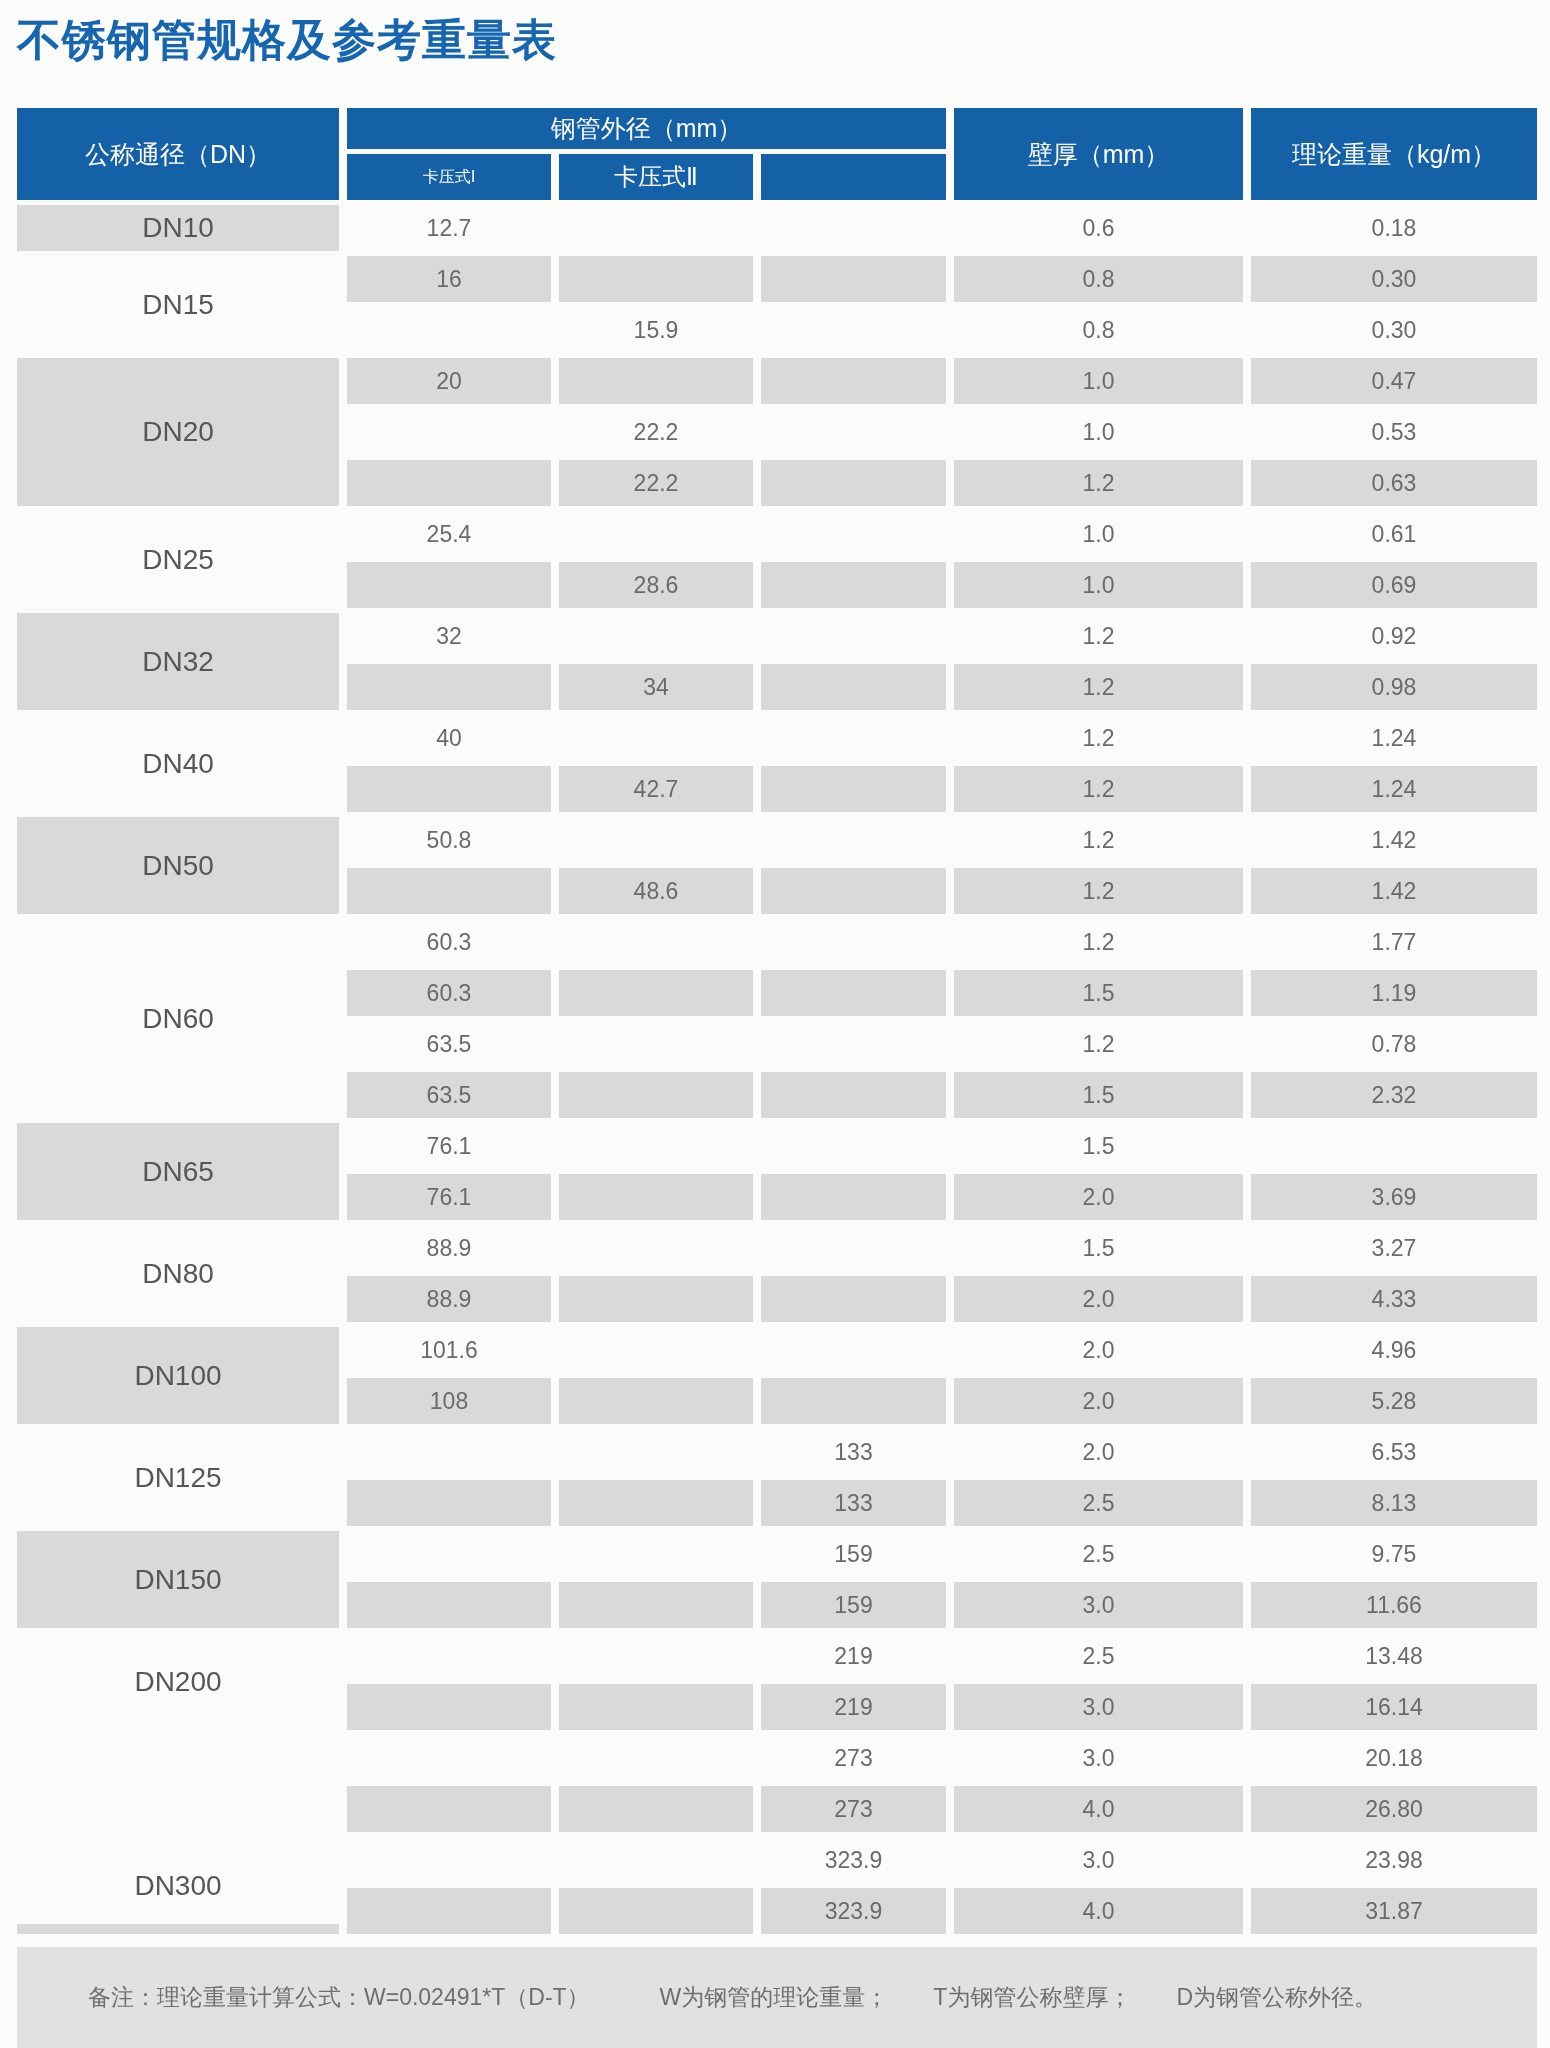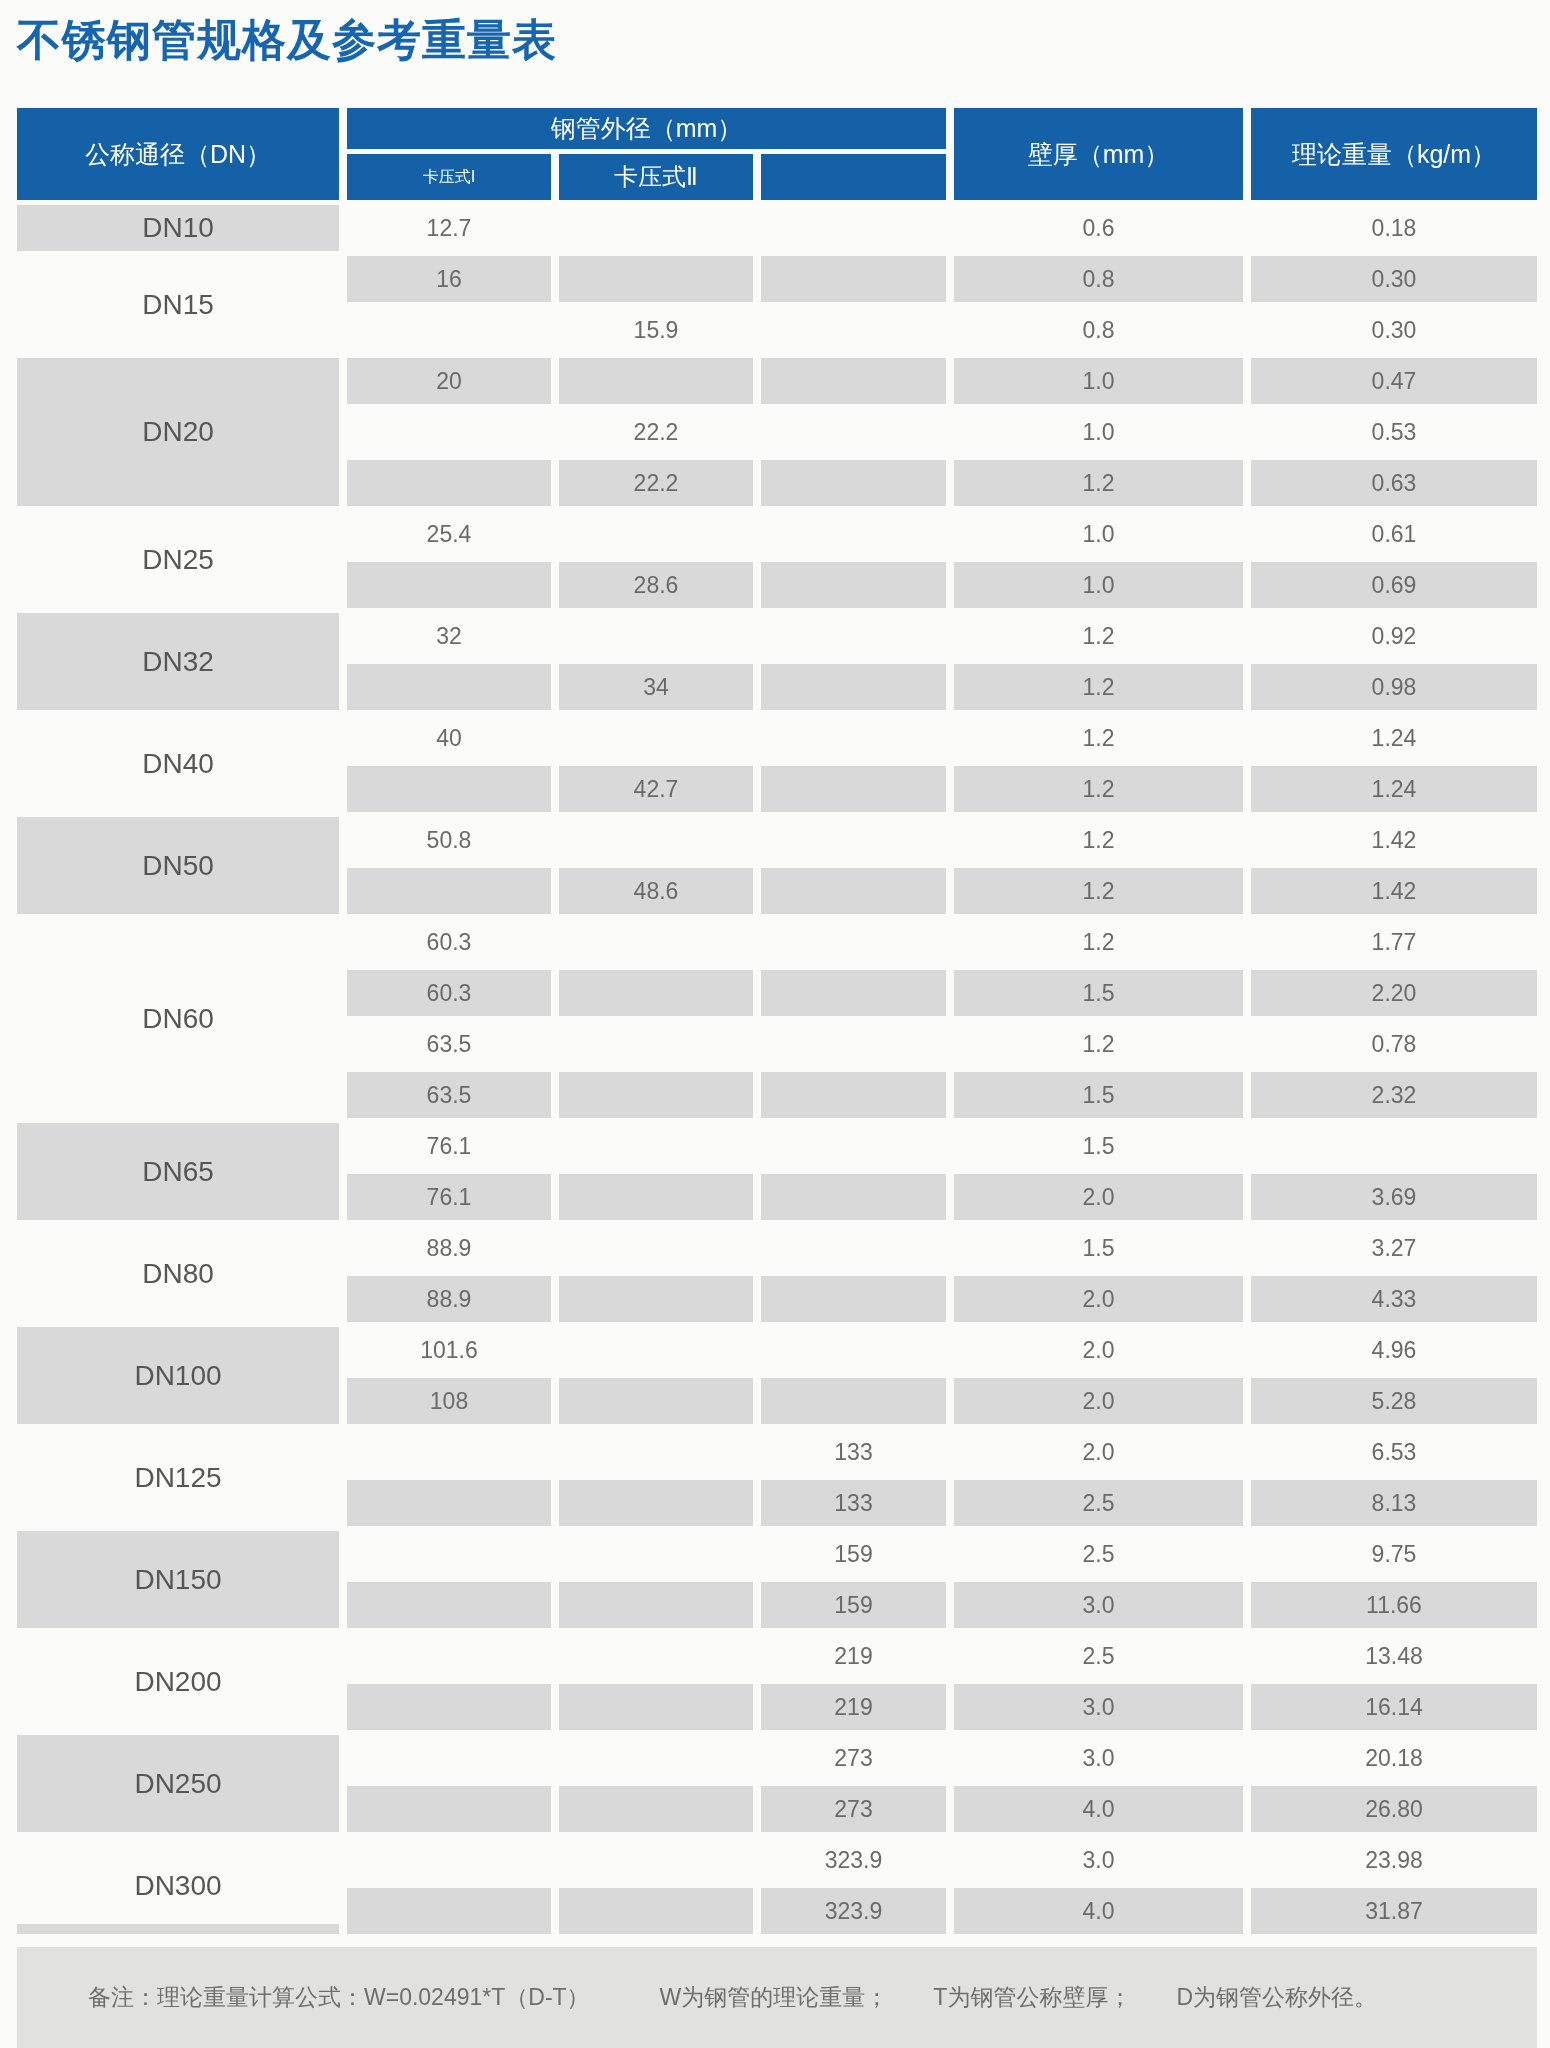--- a/index.html
+++ b/index.html
@@ -162,21 +162,21 @@
       <div class="cell dn" style="grid-area: 17 / 1 / span 4;">DN60</div>
       <div class="cell" style="grid-area: 17 / 2;">60.3</div>
       <div class="cell" style="grid-area: 17 / 3;"></div>
       <div class="cell" style="grid-area: 17 / 4;"></div>
       <div class="cell" style="grid-area: 17 / 5;">1.2</div>
       <div class="cell" style="grid-area: 17 / 6;">1.77</div>
       <div class="cell shaded" style="grid-area: 18 / 2;">60.3</div>
       <div class="cell shaded" style="grid-area: 18 / 3;"></div>
       <div class="cell shaded" style="grid-area: 18 / 4;"></div>
       <div class="cell shaded" style="grid-area: 18 / 5;">1.5</div>
-      <div class="cell shaded" style="grid-area: 18 / 6;">2.20</div>
+      <div class="cell shaded" style="grid-area: 18 / 6;">1.19</div>
       <div class="cell" style="grid-area: 19 / 2;">63.5</div>
       <div class="cell" style="grid-area: 19 / 3;"></div>
       <div class="cell" style="grid-area: 19 / 4;"></div>
       <div class="cell" style="grid-area: 19 / 5;">1.2</div>
       <div class="cell" style="grid-area: 19 / 6;">0.78</div>
       <div class="cell shaded" style="grid-area: 20 / 2;">63.5</div>
       <div class="cell shaded" style="grid-area: 20 / 3;"></div>
       <div class="cell shaded" style="grid-area: 20 / 4;"></div>
       <div class="cell shaded" style="grid-area: 20 / 5;">1.5</div>
       <div class="cell shaded" style="grid-area: 20 / 6;">2.32</div>
@@ -238,21 +238,20 @@
       <div class="cell" style="grid-area: 31 / 2;"></div>
       <div class="cell" style="grid-area: 31 / 3;"></div>
       <div class="cell" style="grid-area: 31 / 4;">219</div>
       <div class="cell" style="grid-area: 31 / 5;">2.5</div>
       <div class="cell" style="grid-area: 31 / 6;">13.48</div>
       <div class="cell shaded" style="grid-area: 32 / 2;"></div>
       <div class="cell shaded" style="grid-area: 32 / 3;"></div>
       <div class="cell shaded" style="grid-area: 32 / 4;">219</div>
       <div class="cell shaded" style="grid-area: 32 / 5;">3.0</div>
       <div class="cell shaded" style="grid-area: 32 / 6;">16.14</div>
-      <div class="cell dn shaded" style="grid-area: 33 / 1 / span 2;">DN250</div>
       <div class="cell" style="grid-area: 33 / 2;"></div>
       <div class="cell" style="grid-area: 33 / 3;"></div>
       <div class="cell" style="grid-area: 33 / 4;">273</div>
       <div class="cell" style="grid-area: 33 / 5;">3.0</div>
       <div class="cell" style="grid-area: 33 / 6;">20.18</div>
       <div class="cell shaded" style="grid-area: 34 / 2;"></div>
       <div class="cell shaded" style="grid-area: 34 / 3;"></div>
       <div class="cell shaded" style="grid-area: 34 / 4;">273</div>
       <div class="cell shaded" style="grid-area: 34 / 5;">4.0</div>
       <div class="cell shaded" style="grid-area: 34 / 6;">26.80</div>

